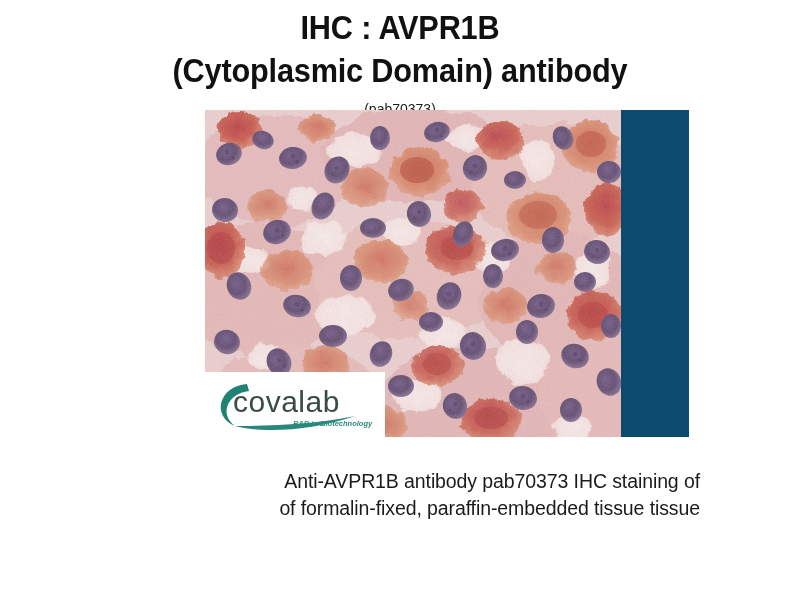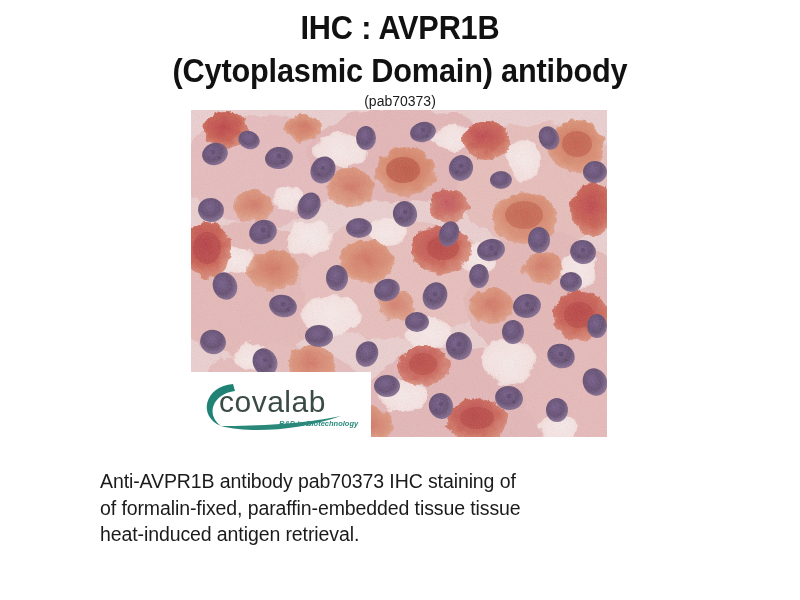--- a/index.html
+++ b/index.html
@@ -35,32 +35,32 @@
     transform: scaleX(0.93);
   }
   .title-line-1 { margin-top: 7px; }
   .title-line-2 { margin-top: 1px; }
   .title-code {
     font-family: "Liberation Sans", sans-serif;
     font-weight: normal;
     font-size: 14px;
     line-height: 17px;
     color: #1a1a1a;
-    margin-top: 1px;
+    margin-top: 9px;
   }
 
   
   .micrograph-wrap {
     position: absolute;
-    left: 191px;
+    left: 205px;
     top: 110px;
-    width: 416px;
+    width: 484px;
     height: 327px;
     overflow: hidden;
-    background: #ec4899;
+    background: #0c4a6e;
   }
   .micrograph-svg {
     display: block;
     width: 416px;
     height: 327px;
   }
 
   
   .logo-box {
     position: absolute;
@@ -75,21 +75,21 @@
     width: 180px;
     height: 65px;
   }
 
   
   .caption {
     position: absolute;
     left: 100px;
     top: 468px;
     width: 600px;
-    text-align: left;
+    text-align: right;
     font-family: "Liberation Sans", sans-serif;
     font-size: 19.5px;
     line-height: 26.5px;
     font-weight: normal;
     color: #1b1b1b;
     letter-spacing: -0.1px;
   }
   .caption-line { white-space: nowrap; }
 </style>
 </head>
@@ -321,14 +321,13 @@
       <text x="28" y="40" font-family="Liberation Sans, sans-serif" font-size="30" fill="#3a4a44" letter-spacing="0.5">covalab</text>
 
       <text x="88" y="54" font-family="Liberation Sans, sans-serif" font-size="7.5" font-style="italic" font-weight="bold" fill="#2b8b7d">R&amp;D in Biotechnology</text>
     </svg>
   </div>
 </div>
 
 <div class="caption">
   <div class="caption-line">Anti-AVPR1B antibody pab70373 IHC staining of</div>
   <div class="caption-line">of formalin-fixed, paraffin-embedded tissue tissue</div>
-  <div class="caption-line">heat-induced antigen retrieval.</div>
 </div>
 
 </body></html>

